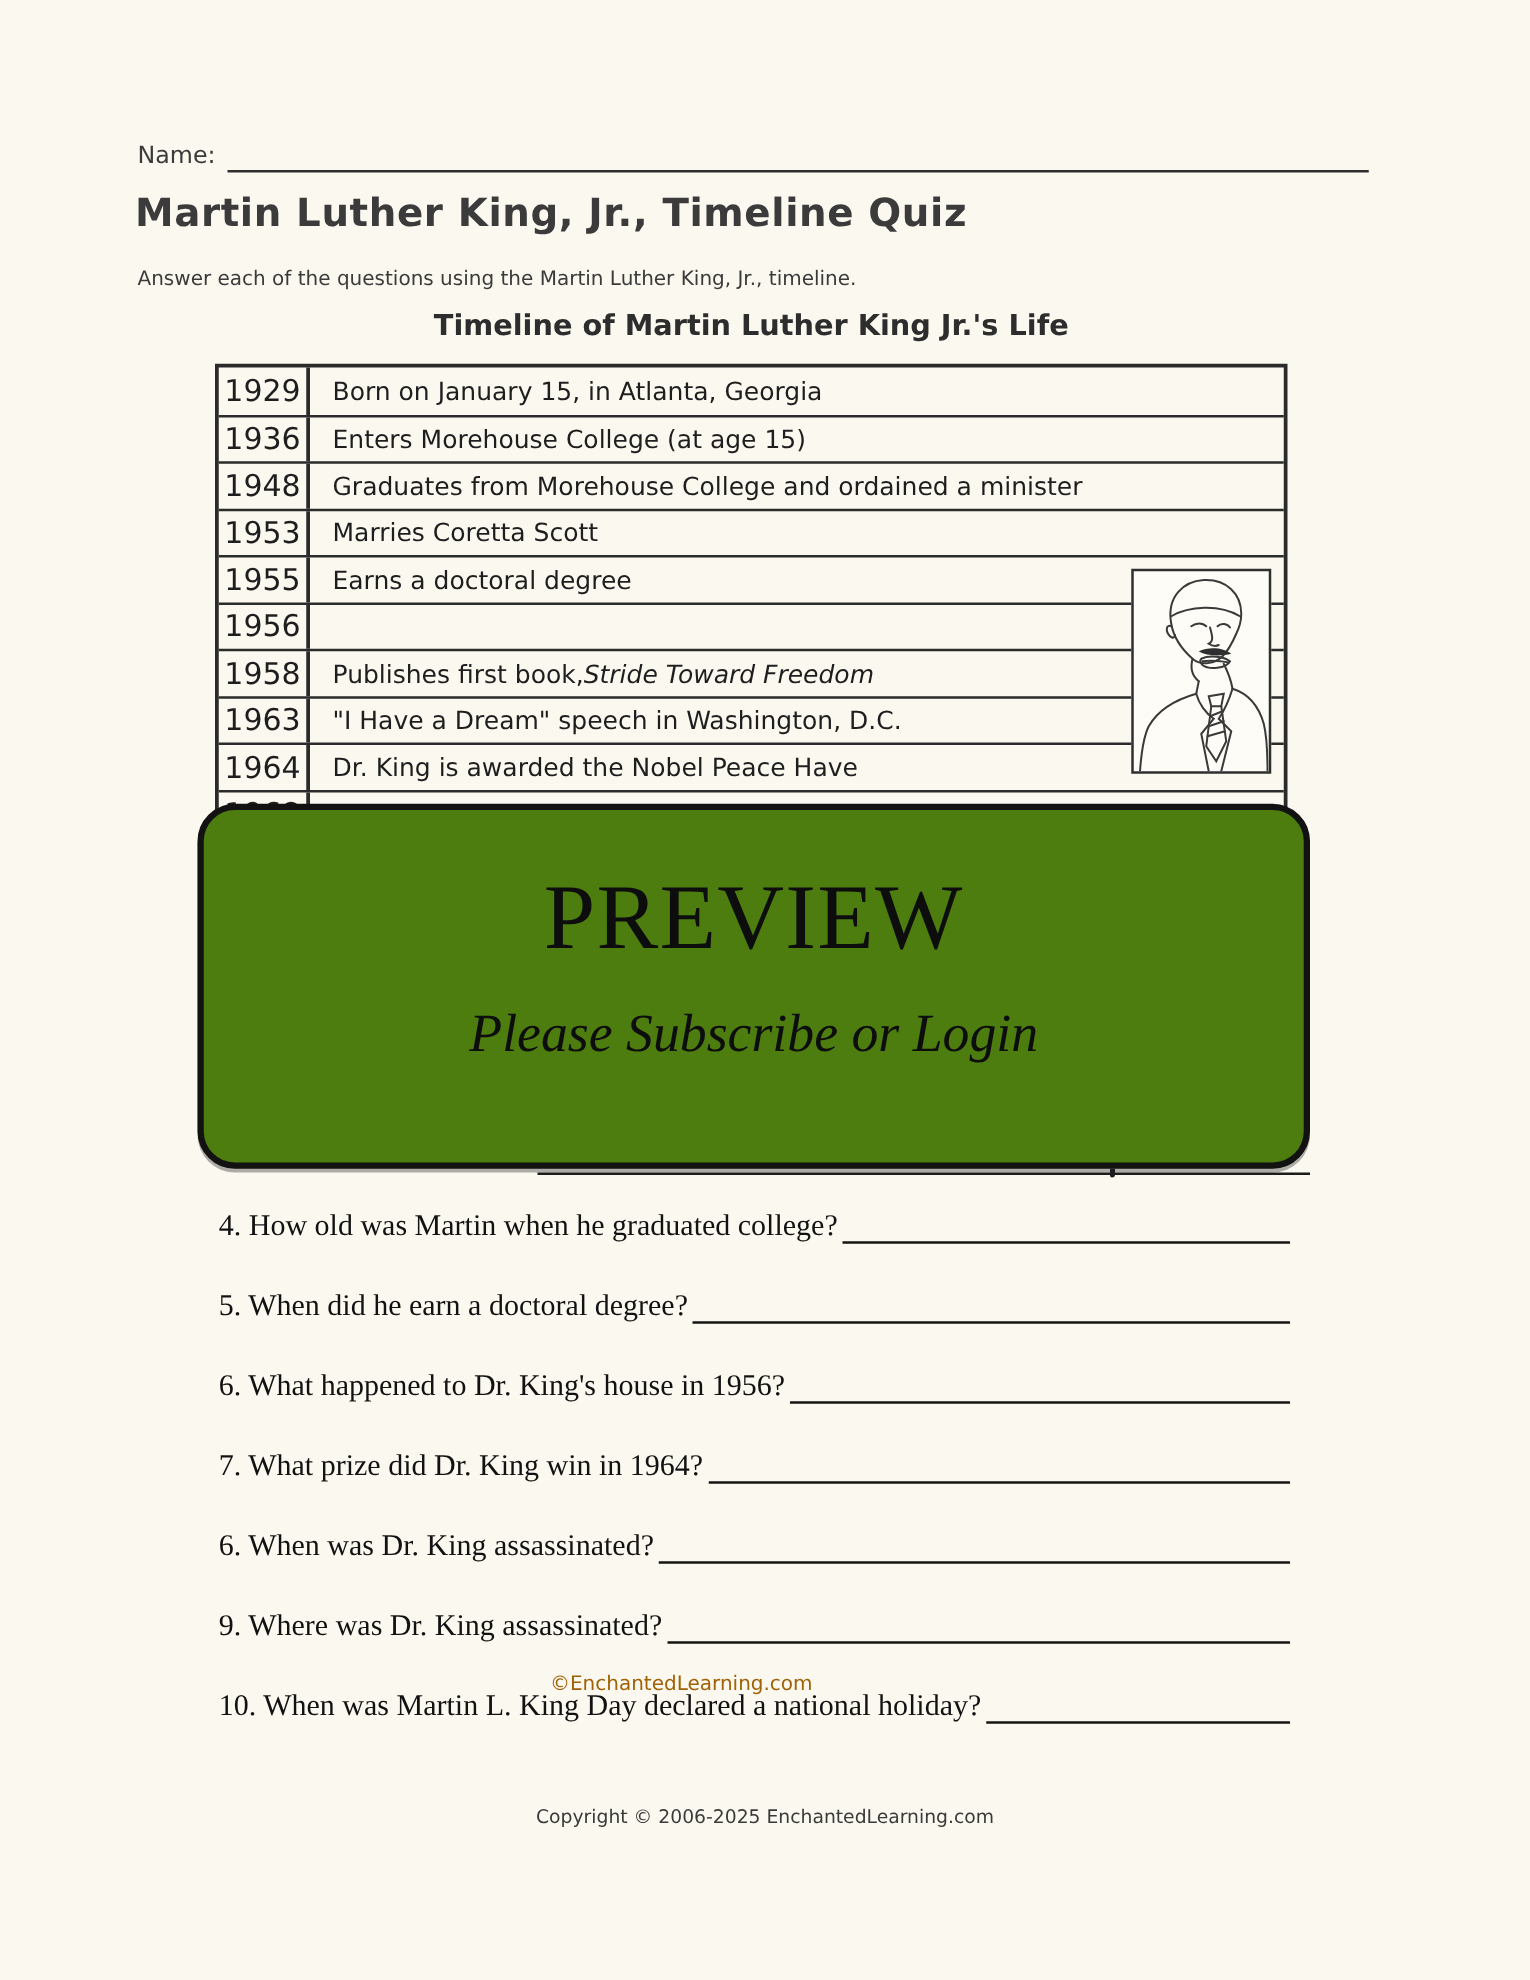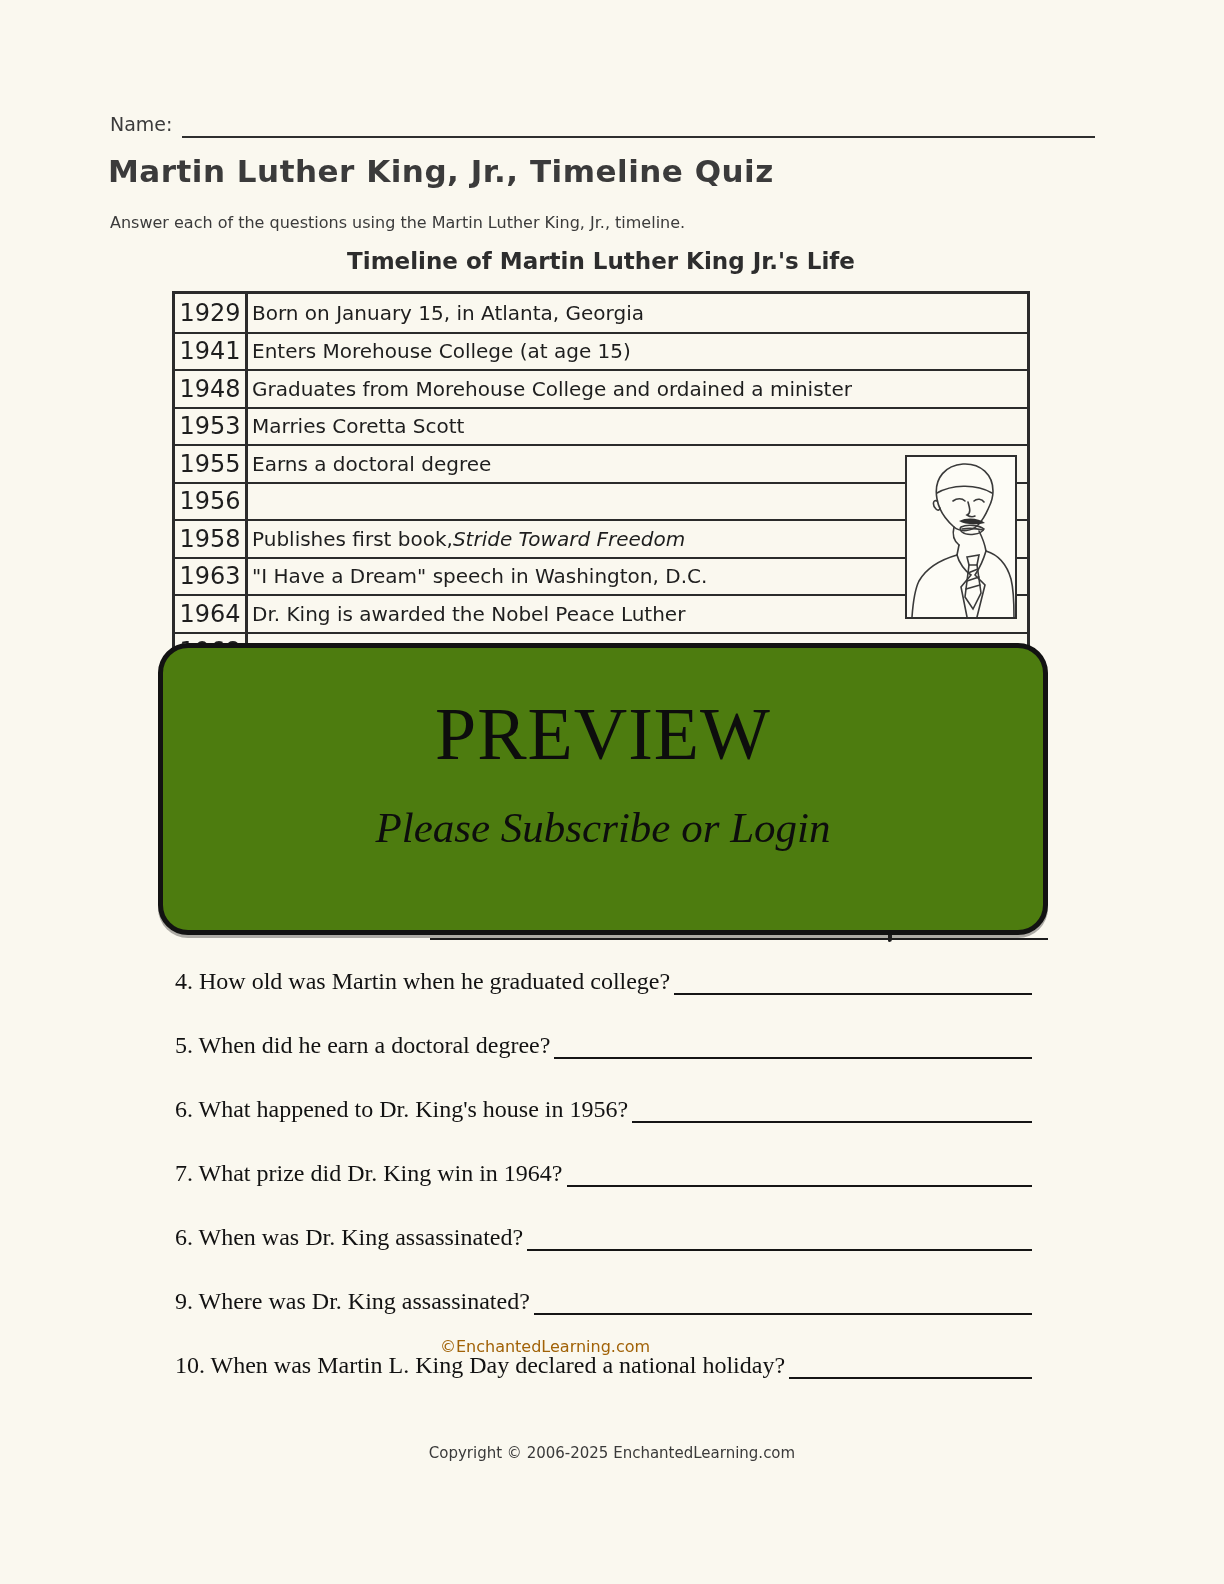--- a/index.html
+++ b/index.html
@@ -19,21 +19,21 @@
 
   
   .table-title { left:172px; top:248px; width:858px; text-align:center;
                  font-size:23px; font-weight:bold; color:#2d2d2d; }
   .timeline { left:172px; top:291px; width:858px; border:3px solid #2b2b2b; z-index:2; background:#faf8ef; }
   .trow { display:flex; height:37.5px; border-top:2px solid #2b2b2b; }
   .trow:first-child { border-top:none;justify-content:space-between; }
   .tyear { width:73px; flex:0 0 73px; border-right:3px solid #2b2b2b;
            display:flex; align-items:center; justify-content:center;
            font-size:24px; color:#1e1e1e; }
-  .tevent { flex:1; display:flex; align-items:center; padding-left:4px;
+  .tevent { flex:1; display:flex; align-items:center; padding-left:18px;
             font-size:20px; color:#1e1e1e; white-space:nowrap; overflow:hidden; }
   .tevent .ital { font-style:italic; }
 
   
   .portrait { left:905px; top:455px; width:112px; height:164px;
               background:#fdfcf6; border:2px solid #2f2f2f; z-index:3; }
   .portrait svg { width:100%; height:100%; display:block; }
 
   
   .q3-line { left:430px; top:938px; width:618px; height:2px; background:#1c1c1c; z-index:5; }
@@ -74,21 +74,21 @@
 
   <div class="abs timeline">
     <div class="trow">
       <div class="tyear">1929</div>
       <div class="tevent">
           <span>Born on January 15, in Atlanta, Georgia</span>
           <span class="ital"></span>
         </div>
     </div>
     <div class="trow">
-      <div class="tyear">1941</div>
+      <div class="tyear">1936</div>
       <div class="tevent">
           <span>Enters Morehouse College (at age 15)</span>
           <span class="ital"></span>
         </div>
     </div>
     <div class="trow">
       <div class="tyear">1948</div>
       <div class="tevent">
           <span>Graduates from Morehouse College and ordained a minister</span>
           <span class="ital"></span>
@@ -121,21 +121,21 @@
     <div class="trow">
       <div class="tyear">1963</div>
       <div class="tevent">
           <span>"I Have a Dream" speech in Washington, D.C.</span>
           <span class="ital"></span>
         </div>
     </div>
     <div class="trow">
       <div class="tyear">1964</div>
       <div class="tevent">
-          <span>Dr. King is awarded the Nobel Peace Luther</span>
+          <span>Dr. King is awarded the Nobel Peace Have</span>
           <span class="ital"></span>
         </div>
     </div>
     <div class="trow">
       <div class="tyear">1968</div>
       <div class="tevent">
           <span>Is assassinated in Memphis, Tennessee</span>
           <span class="ital"></span>
         </div>
     </div>

